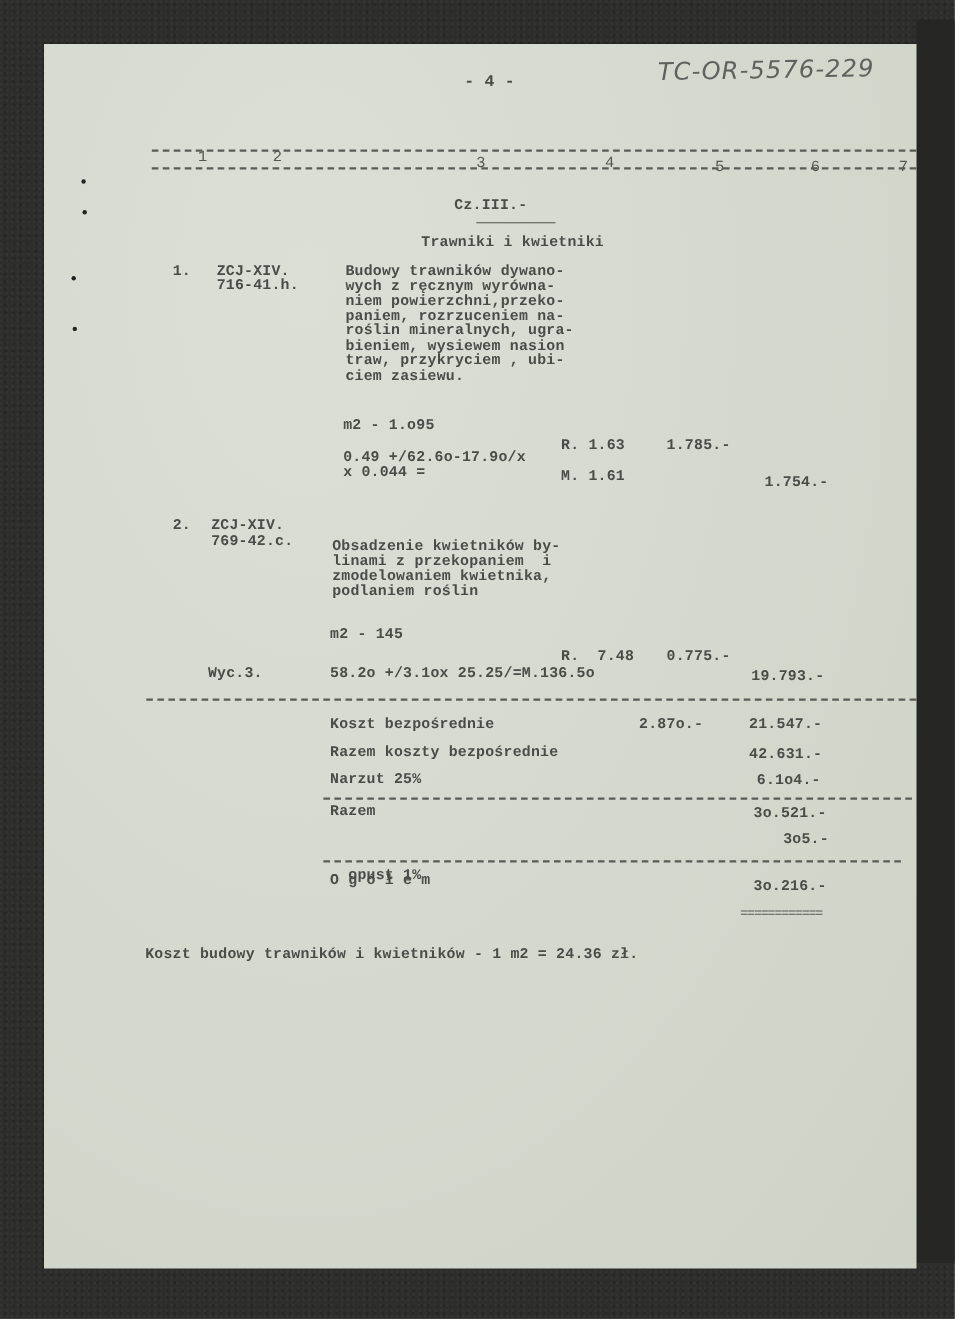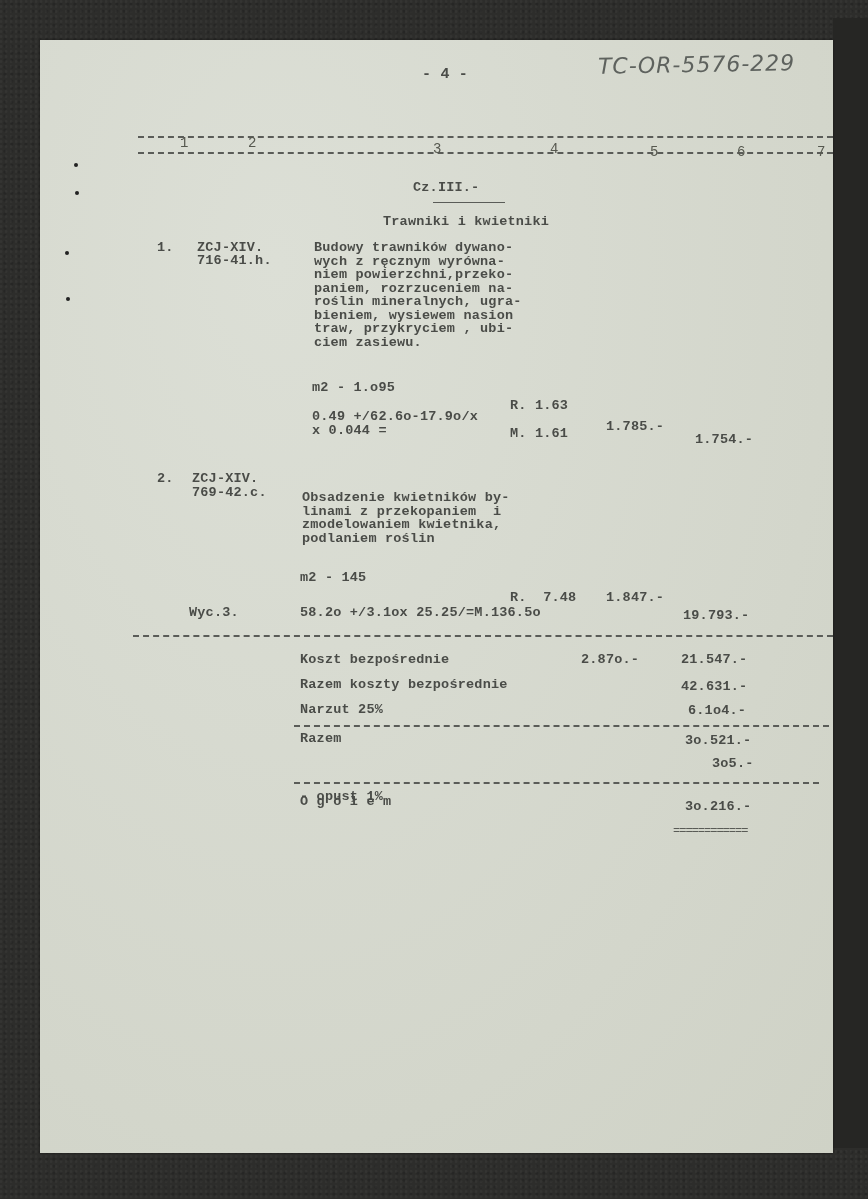--- a/index.html
+++ b/index.html
@@ -78,39 +78,39 @@
       <div class="ink" style="line-height:13.5px">roślin mineralnych, ugra-</div>
       <div class="ink" style="line-height:13.5px">bieniem, wysiewem nasion</div>
       <div class="ink" style="line-height:13.5px">traw, przykryciem , ubi-</div>
       <div class="ink" style="line-height:13.5px">ciem zasiewu.</div>
     </div>
     <div class="abs ink underline" style="left:272px;top:341px">m2 - 1.o95</div>
     <div class="abs ink" style="left:272px;top:370px">0.49 +/62.6o-17.9o/x</div>
     <div class="abs ink" style="left:272px;top:384px">x 0.044 =</div>
     <div class="abs ink" style="left:470px;top:359px">R. 1.63</div>
     <div class="abs ink" style="left:470px;top:387px">M. 1.61</div>
-    <div class="abs ink" style="left:566px;top:380px">1.785.-</div>
+    <div class="abs ink" style="left:566px;top:359px">1.785.-</div>
     <div class="abs ink" style="left:655px;top:393px">1.754.-</div>
   </div>
 
   <div>
     <div class="abs ink" style="left:117px;top:432px">2.</div>
     <div class="abs ink" style="left:152px;top:432px">ZCJ-XIV.</div>
     <div class="abs ink" style="left:152px;top:446px">769-42.c.</div>
     <div class="abs" style="left:262px;top:451px">
       <div class="ink" style="line-height:13.5px">Obsadzenie kwietników by-</div>
       <div class="ink" style="line-height:13.5px">linami z przekopaniem  i</div>
       <div class="ink" style="line-height:13.5px">zmodelowaniem kwietnika,</div>
       <div class="ink" style="line-height:13.5px">podlaniem roślin</div>
     </div>
     <div class="abs ink underline" style="left:260px;top:531px">m2 - 145</div>
     <div class="abs ink" style="left:149px;top:566px">Wyc.3.</div>
     <div class="abs ink" style="left:260px;top:566px">58.2o +/3.1ox 25.25/=M.136.5o</div>
     <div class="abs ink" style="left:470px;top:551px">R.  7.48</div>
-    <div class="abs ink" style="left:566px;top:551px">1.847.-</div>
+    <div class="abs ink" style="left:566px;top:551px">0.775.-</div>
     <div class="abs ink" style="left:643px;top:569px">19.793.-</div>
   </div>
 
   <div class="dashline" style="left:93px;top:595px;width:700px"></div>
 
   <div>
     <div class="abs ink" style="left:260px;top:613px">Koszt bezpośrednie</div>
     <div class="abs ink" style="left:541px;top:613px">2.87o.-</div>
     <div class="abs ink" style="left:641px;top:613px">21.547.-</div>
     <div class="abs ink" style="left:260px;top:638px">Razem koszty bezpośrednie</div>
@@ -129,13 +129,14 @@
   </div>
 
   <div class="dashline" style="left:254px;top:742px;width:525px"></div>
 
   <div>
     <div class="abs ink" style="left:260px;top:755px">O g ó ł e m</div>
     <div class="abs ink" style="left:645px;top:760px">3o.216.-</div>
     <div class="eqline" style="left:633px;top:784px">============</div>
   </div>
 
+  <div class="abs ink underline" style="left:92px;top:822px">Koszt budowy trawników i kwietników - 1 m2 = 24.36 zł.</div>
 </div>
 
 </body></html>

